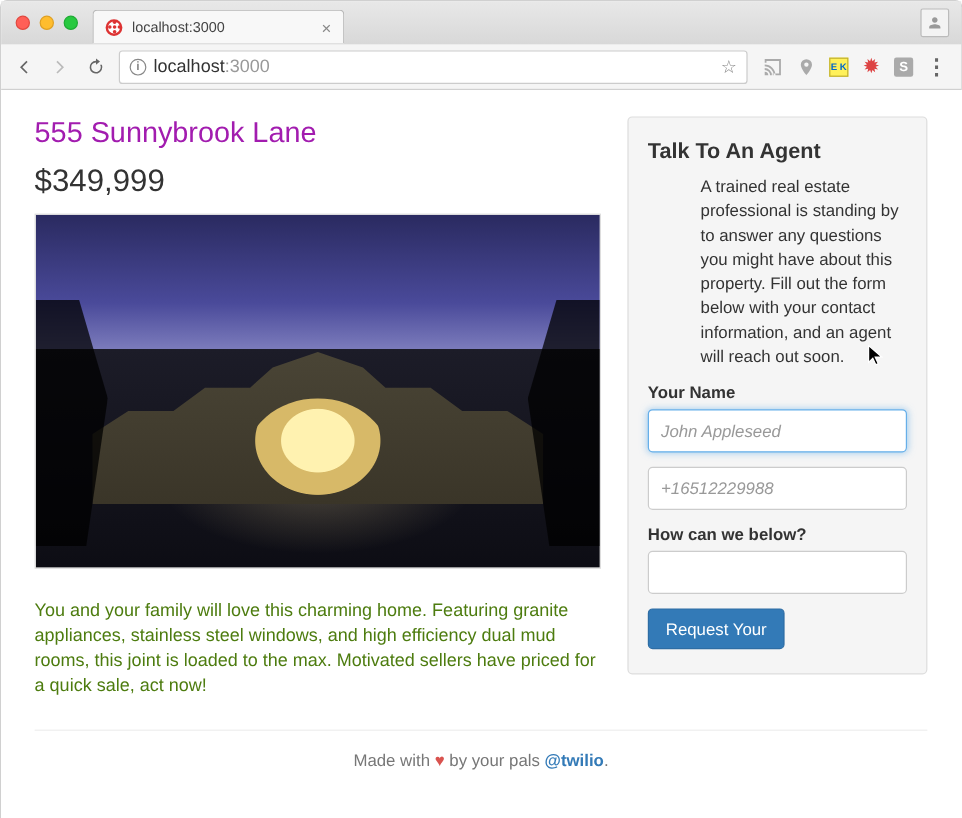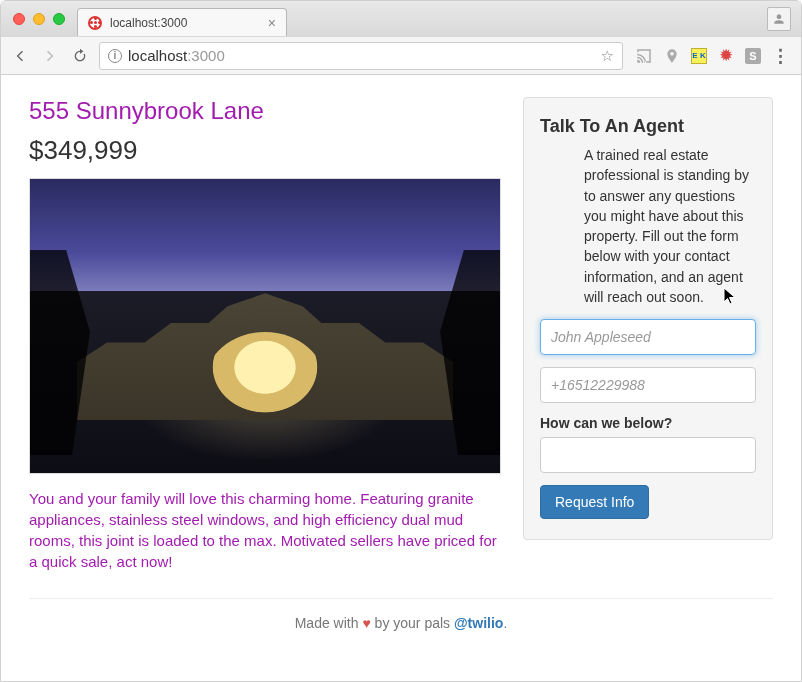--- a/index.html
+++ b/index.html
@@ -123,21 +123,21 @@
       clip-path: polygon(0% 55%, 8% 40%, 18% 40%, 25% 25%, 35% 25%, 40% 12%, 50% 2%, 60% 12%, 65% 25%, 75% 25%, 82% 40%, 92% 40%, 100% 55%, 100% 100%, 0% 100%);
     }
     .house-img::after{
       content:"";position:absolute;left:37%;top:52%;width:26%;height:30%;
       background: radial-gradient(ellipse at 50% 40%, #fff2b0 0 35%, #d7b968 36% 60%, transparent 61%);
       border-radius: 50% 50% 6px 6px / 60% 60% 6px 6px;
     }
     .tree-l,.tree-r{position:absolute;top:24%;width:60px;height:70%;background:#000;opacity:.75;}
     .tree-l{left:0;clip-path:polygon(0 0,60% 0,100% 40%,70% 100%,0 100%);}
     .tree-r{right:0;clip-path:polygon(40% 0,100% 0,100% 100%,30% 100%,0 40%);}
-    .desc { margin-top: 14px; color:#a21caf; font-size:15px; line-height: 1.4; }
+    .desc { margin-top: 24px; color:#4d7c0f; font-size:15px; line-height: 1.4; }
     .sidebar {
       width: 250px; flex-shrink:0;
       background: #f5f5f5;
       border: 1px solid #ddd;
       border-radius: 4px;
       padding: 18px 16px 20px;
     }
     .sidebar h2 { font-size: 18px; font-weight:700; color:#333; margin-bottom: 8px; }
     .sidebar p { font-size: 14px; color:#333; line-height:1.45; margin-bottom: 12px; margin-left: 44px; }
     .form-group { margin-bottom: 12px; }
@@ -233,33 +233,34 @@
             <div class="tree-r"></div>
           </div>
           <p class="desc">You and your family will love this charming home. Featuring granite appliances, stainless steel windows, and high efficiency dual mud rooms, this joint is loaded to the max. Motivated sellers have priced for a quick sale, act now!</p>
         </div>
 
         <aside class="sidebar">
           <h2>Talk To An Agent</h2>
           <p>A trained real estate professional is standing by to answer any questions you might have about this property. Fill out the form below with your contact information, and an agent will reach out soon.</p>
 
           <div class="form-group">
+            <label>Your Name</label>
             <input class="form-control focus" type="text" placeholder="John Appleseed" style="">
           </div>
 
           <div class="form-group">
             <input class="form-control" type="text" placeholder="+16512229988" style="">
           </div>
 
           <div class="form-group">
             <label>How can we below?</label>
             <input class="form-control" type="text" style="">
           </div>
 
-          <button class="btn-primary">Request Info</button>
+          <button class="btn-primary">Request Your</button>
         </aside>
       </div>
 
       <hr class="footer-sep">
       <div class="footer">
         <span>Made with </span><span class="heart">♥</span><span> by your pals </span><a href="#">@twilio</a><span>.</span>
       </div>
     </div>
 
     <div class="cursor-arrow">

